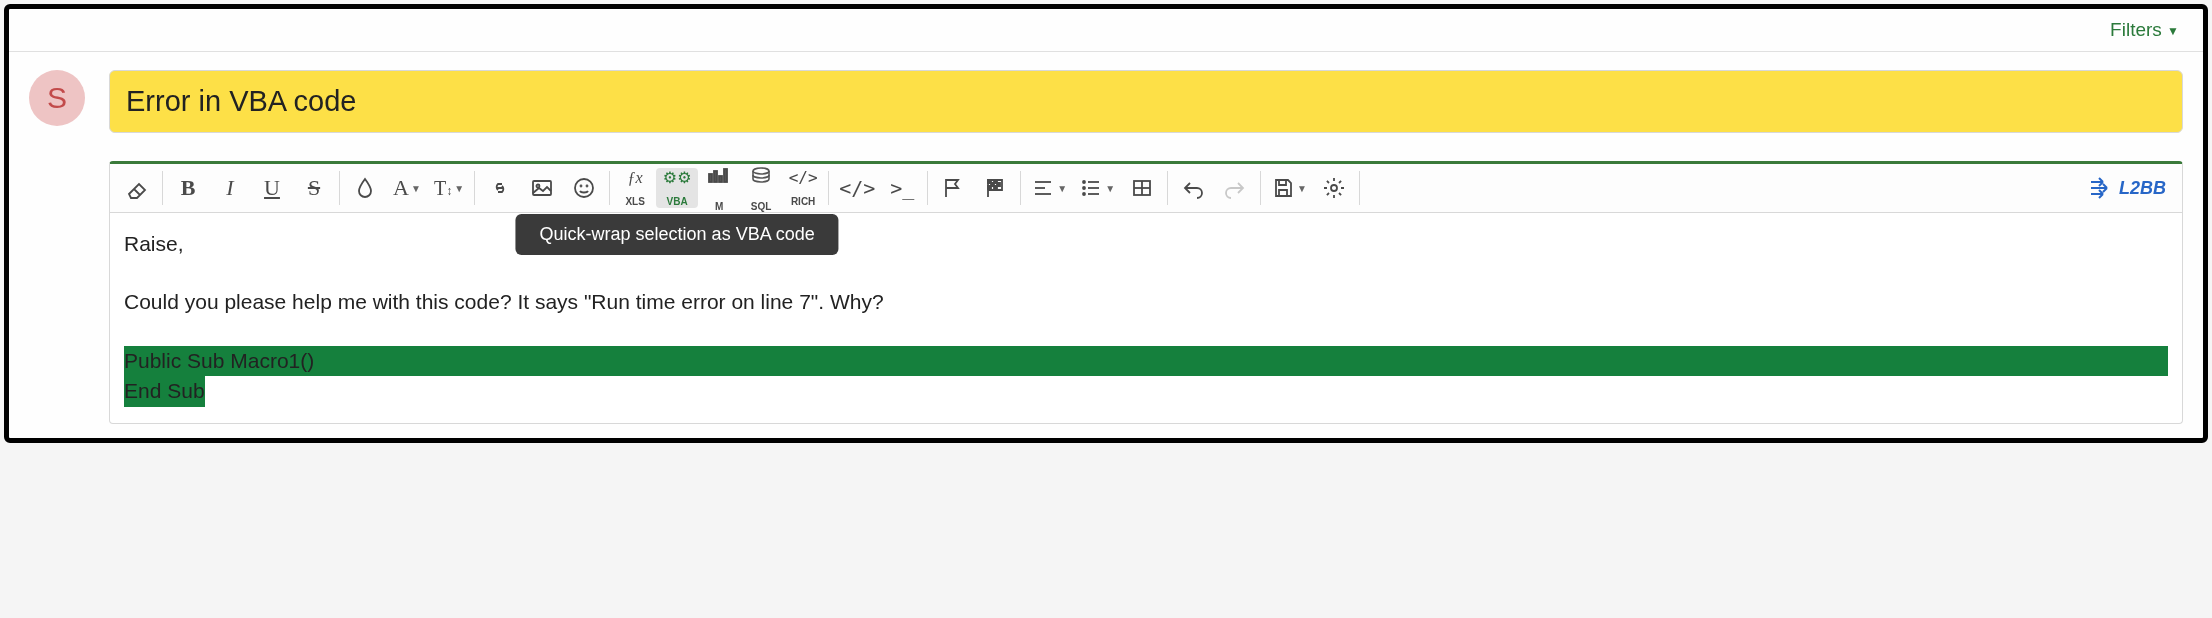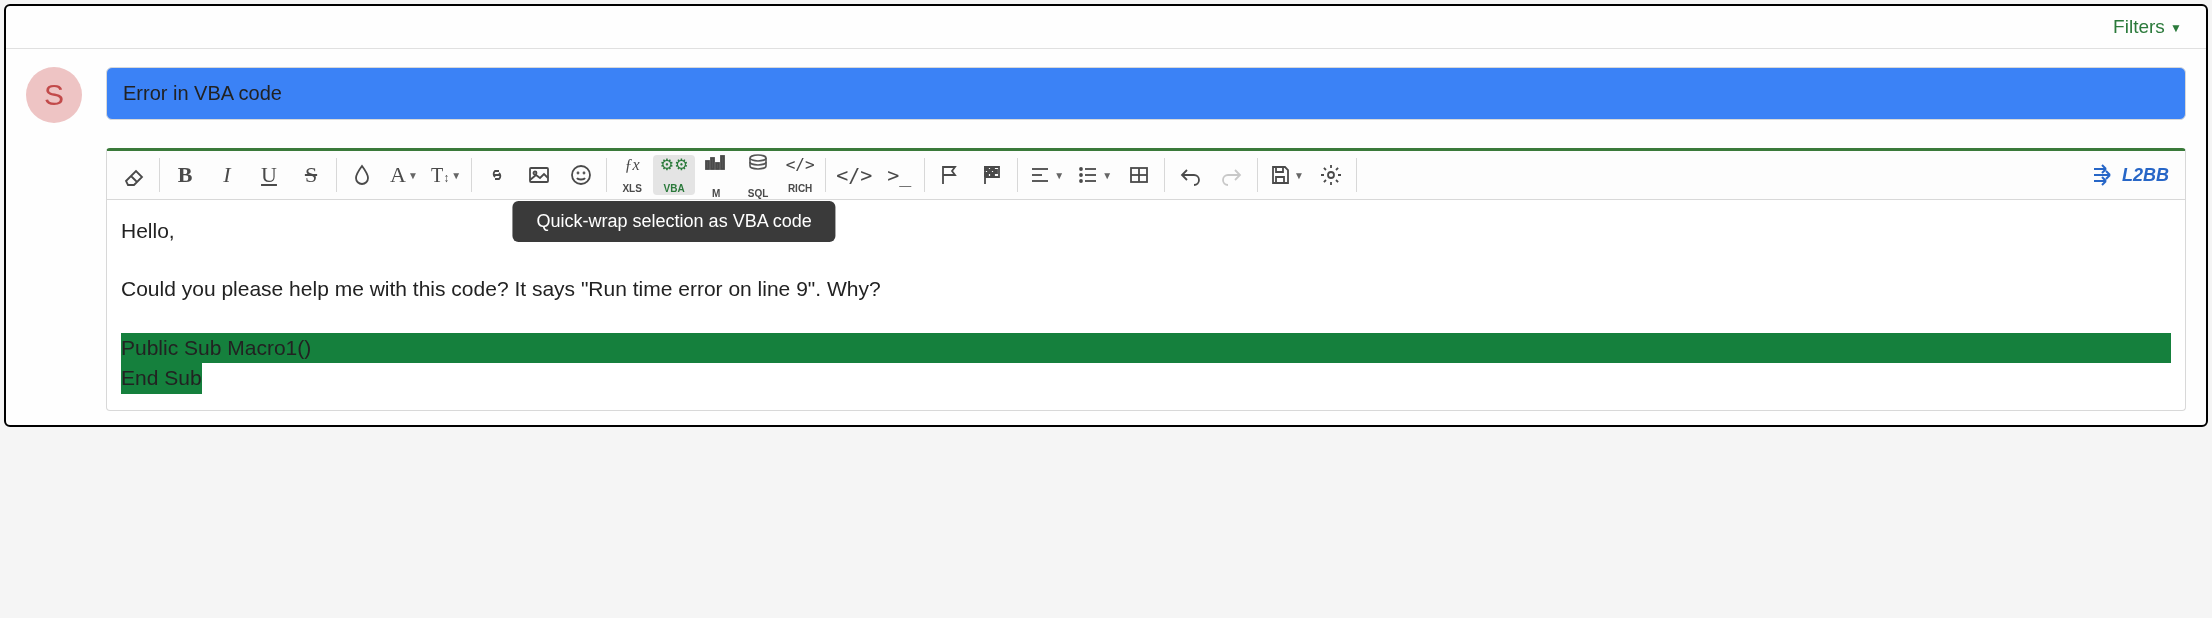--- a/index.html
+++ b/index.html
@@ -4,21 +4,21 @@
 <style>
   * { box-sizing: border-box; margin: 0; padding: 0; }
   body {
     font-family: -apple-system, BlinkMacSystemFont, "Segoe UI", Helvetica, Arial, sans-serif;
     background: #f5f5f5;
     font-size: 20px;
     color: #222;
   }
   .outer {
     background: #fefefe;
-    border: 2px solid #000000;
+    border: 5px solid #000000;
     border-radius: 6px;
     margin: 4px;
   }
   .filters-bar {
     display: flex;
     justify-content: flex-end;
     padding: 10px 24px;
     border-bottom: 1px solid #e0e0e0;
   }
   .filters-link {
@@ -51,24 +51,24 @@
   }
   .compose-col {
     flex: 1;
     display: flex;
     flex-direction: column;
     gap: 28px;
   }
   .title-input {
     width: 100%;
     padding: 14px 16px;
-    font-size: 20px;
+    font-size: 29px;
     border: 1px solid #d8d8d8;
     border-radius: 6px;
-    background: #3b82f6;
+    background: #fde047;
     color: #222;
   }
   .editor-box {
     border: 1px solid #d8d8d8;
     border-top: 3px solid #3a7a3a;
     border-radius: 4px;
     background: #fff;
     overflow: visible;
     position: relative;
   }
@@ -392,23 +392,23 @@
                   <path d="M2 4 L14 4 M2 10 L18 10 M2 16 L14 16" stroke="#2766c7" stroke-width="2" fill="none"></path>
                   <path d="M14 4 L10 0 M14 4 L10 8 M18 10 L14 6 M18 10 L14 14 M14 16 L10 12 M14 16 L10 20" stroke="#2766c7" stroke-width="2" fill="none"></path>
                 </svg>
               <span>L2BB</span>
             </span>
           </div>
 
         </div>
 
         <div class="editor-body">
-          <p>Hello,</p>
+          <p>Raise,</p>
           <div class="gap"></div>
-          <p>Could you please help me with this code? It says "Run time error on line 9". Why?</p>
+          <p>Could you please help me with this code? It says "Run time error on line 7". Why?</p>
           <div class="gap"></div>
           <span class="sel">Public Sub Macro1()</span>
           <span class="sel" style="display:inline-block">End Sub</span>
         </div>
 
       </div>
 
     </div>
   </div>
 </div>

